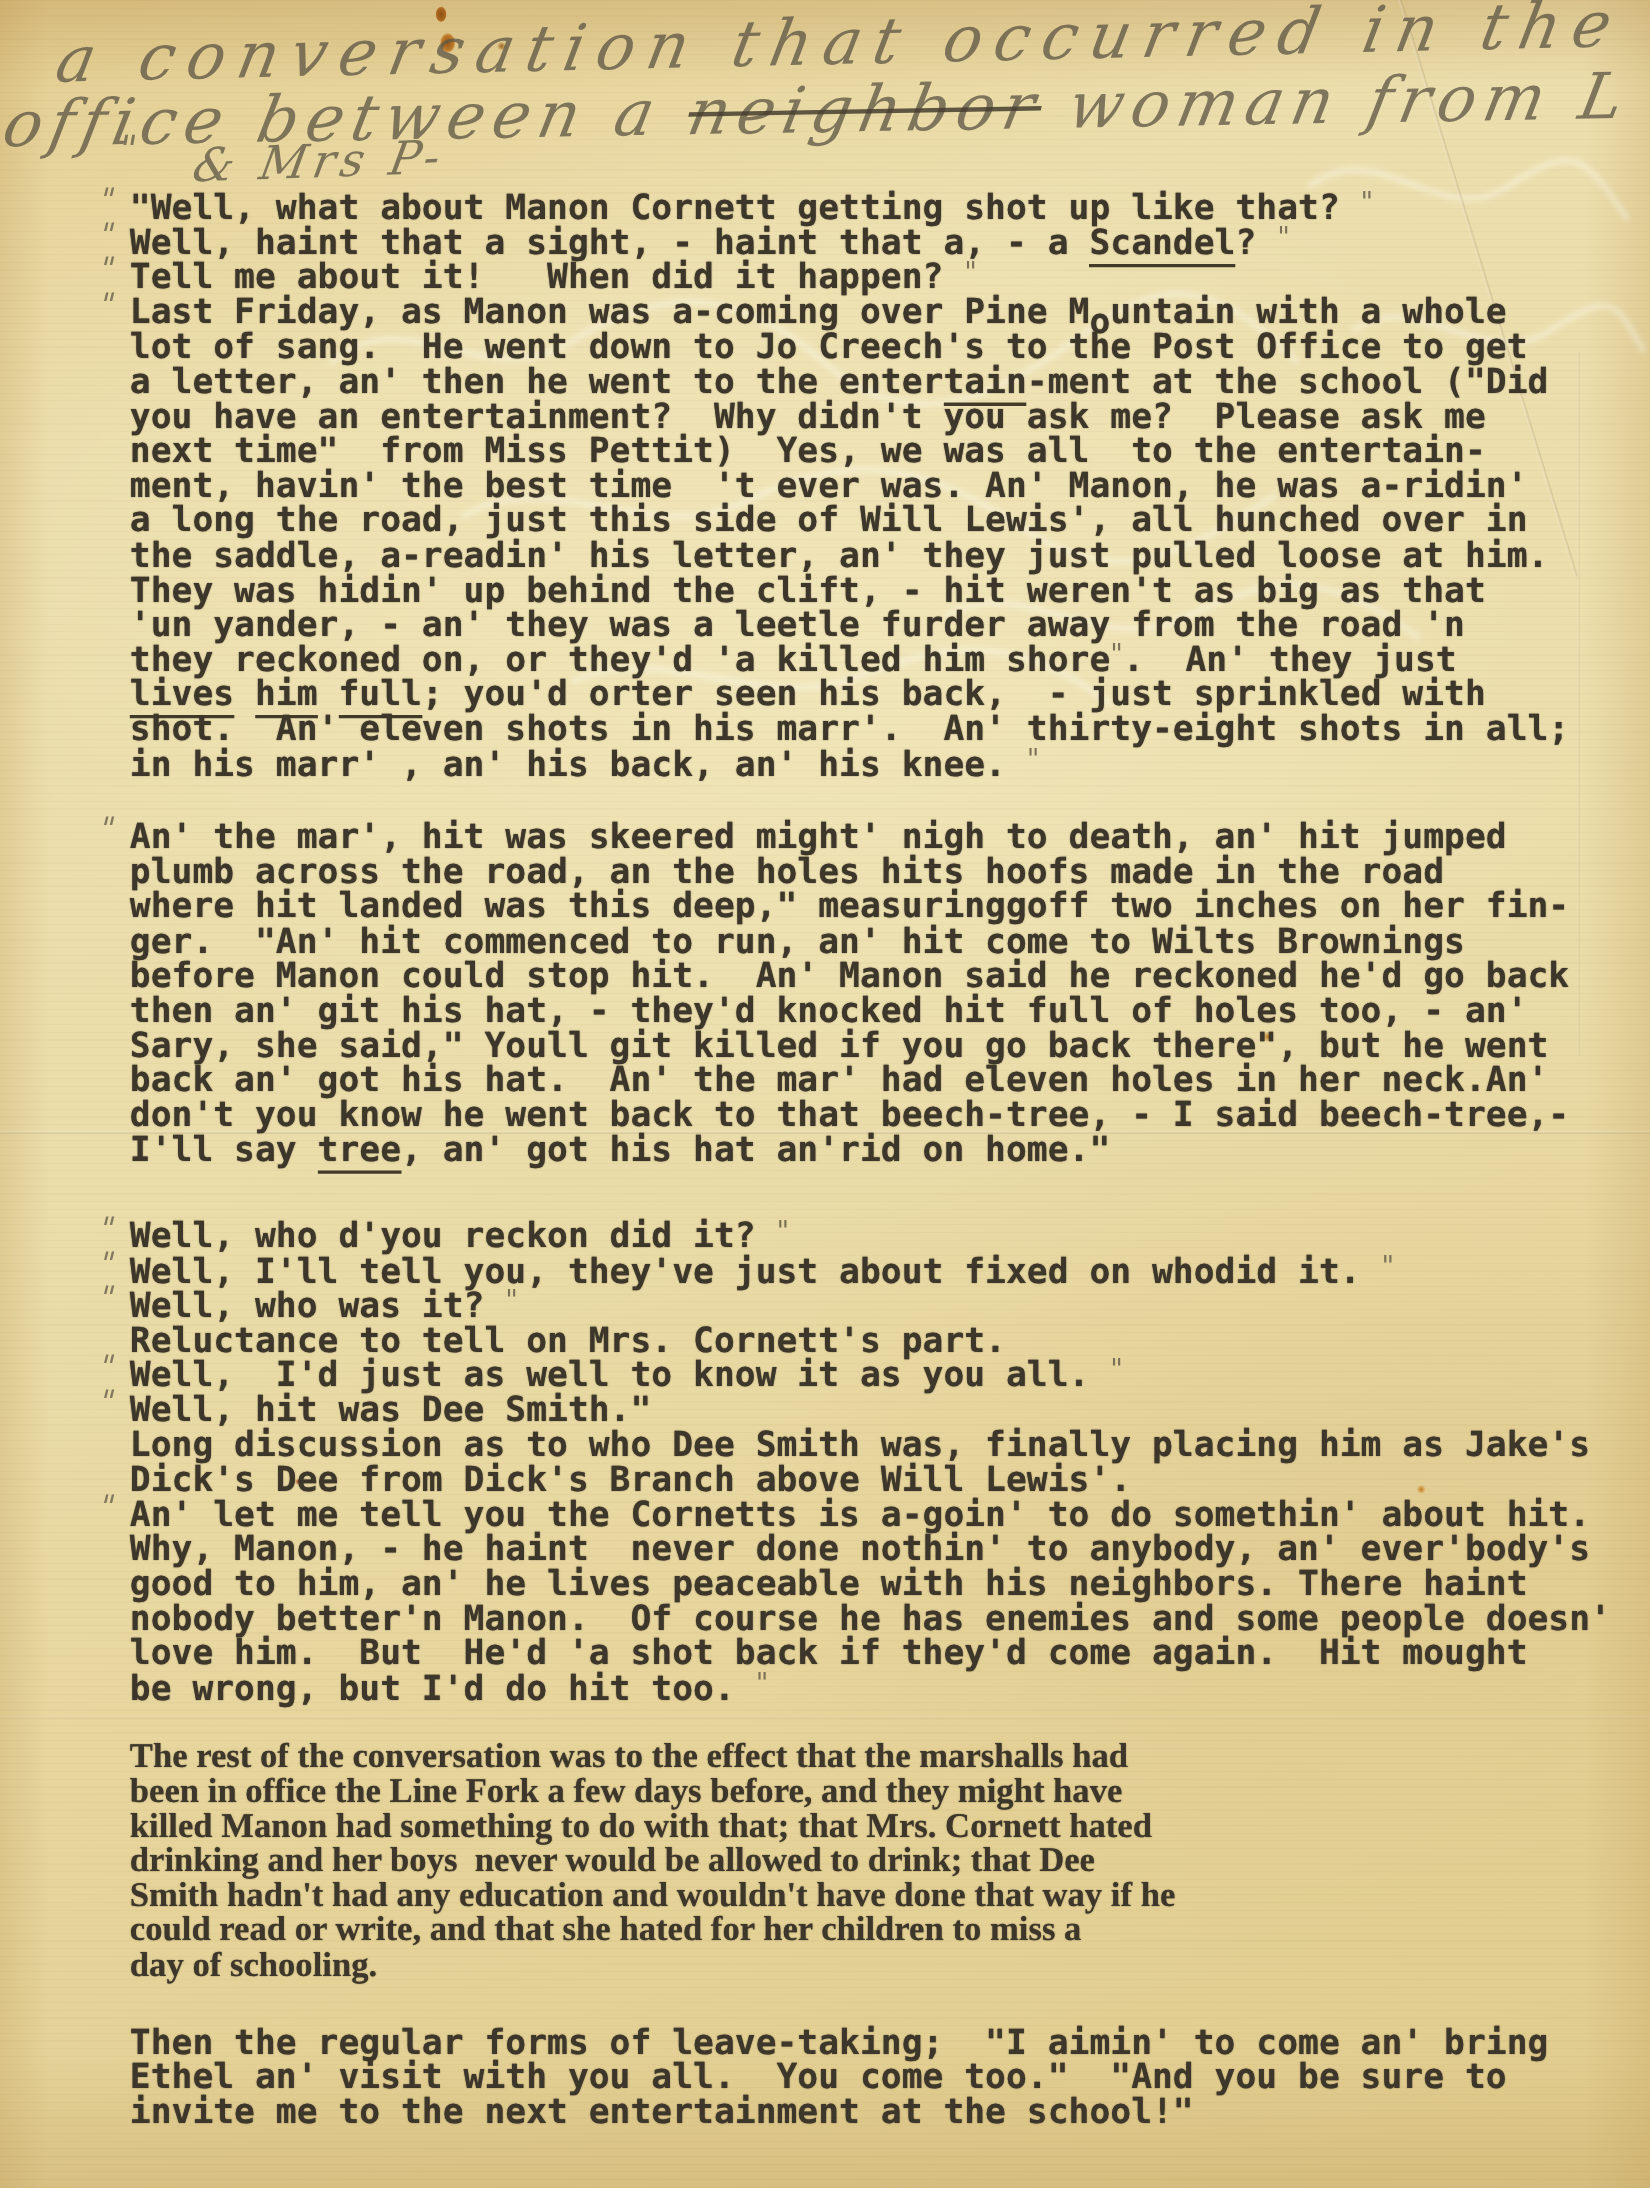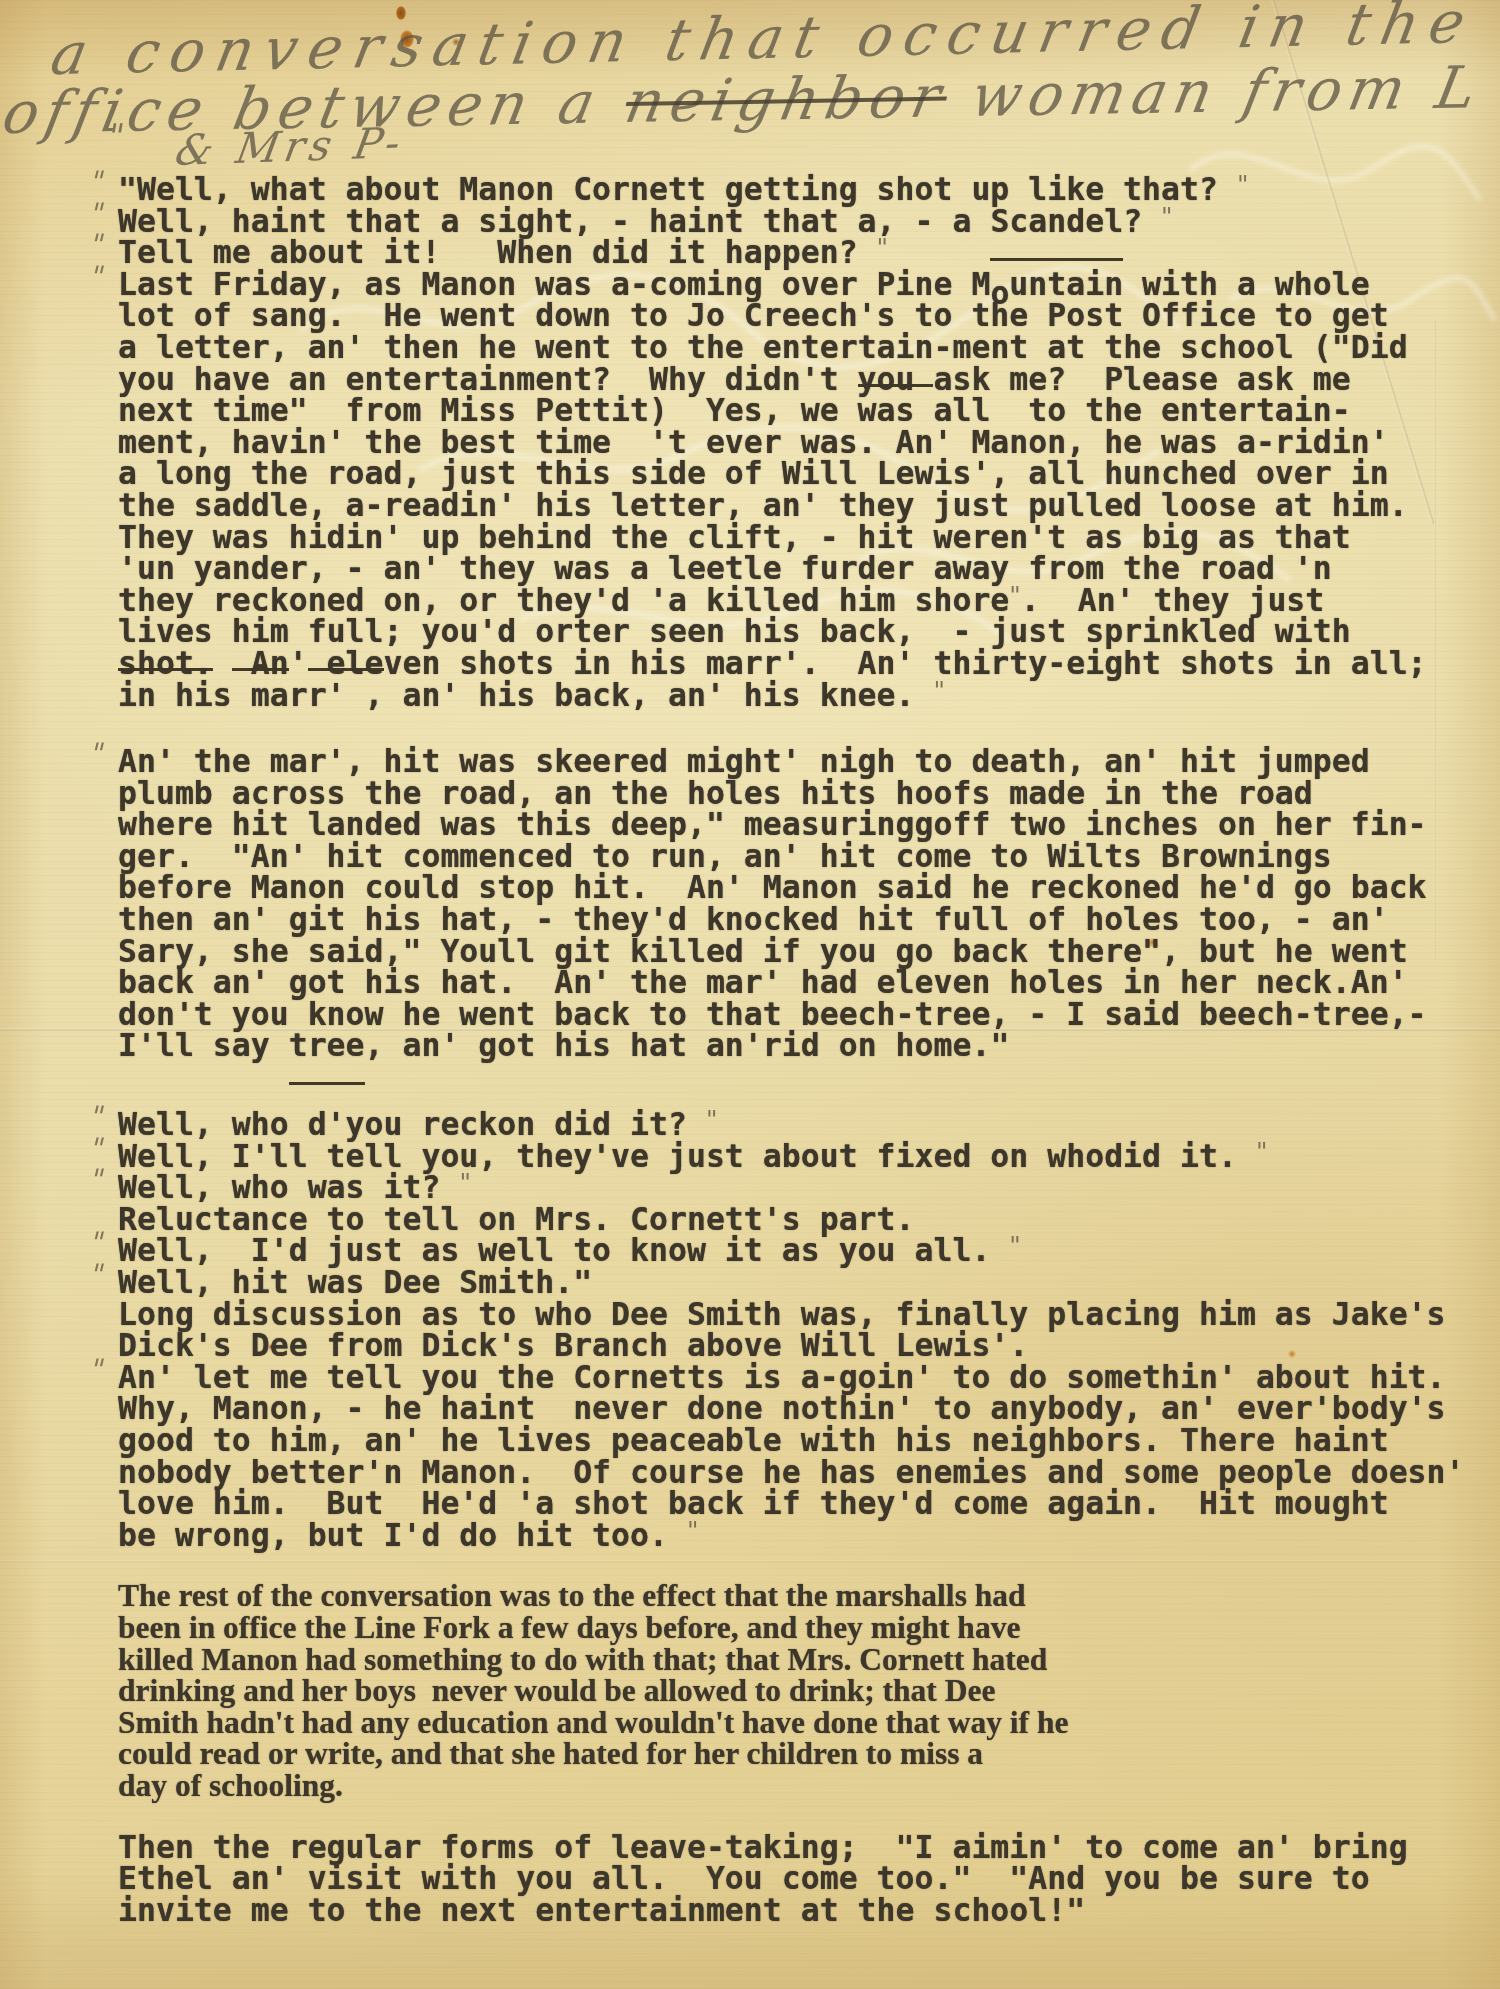--- a/index.html
+++ b/index.html
@@ -35,30 +35,30 @@
   
   .transcript{
     position:absolute;left:118px;top:174px;width:1382px;
     font-size:31.5px;font-weight:600;color:#3d362a;
     text-shadow:0 0 1.2px rgba(56,46,28,0.75);
   }
   .block{position:relative;}
   .block:nth-child(2){margin-top:35px;}
   .block:nth-child(3){margin-top:47px;}
   .block:nth-child(4){margin-top:29px;font-family:Liberation Serif, serif;}
-  .block:nth-child(5){margin-top:30px;}
+  .block:nth-child(5){margin-top:40px;}
   .tline{position:relative;white-space:pre;height:31.6px;line-height:31.6px;}
   .premark{
     position:absolute;left:-27px;top:-8px;
     font-family:"DejaVu Serif",serif;font-style:italic;font-weight:400;
     font-size:28px;color:rgba(112,102,80,0.85);text-shadow:none;transform:skewX(-14deg);
   }
   .pq{position:relative;top:-7px;font-size:25px;font-family:"DejaVu Serif",serif;font-style:italic;
       color:rgba(104,94,74,0.85);text-shadow:none;font-weight:400;}
-  .u{border-bottom:3px solid rgba(48,40,26,0.9);padding-bottom:19px;}
+  .u{border-bottom:3px solid rgba(48,40,26,0.9);padding-bottom:1px;}
   .drop{position:relative;top:0.30em;}
   
   .crease-v{position:absolute;pointer-events:none;background:linear-gradient(90deg,rgba(255,255,255,0.25),rgba(130,100,50,0.22));}
   .c1{left:1262px;top:-30px;width:3px;height:580px;transform:rotate(-17deg);transform-origin:top left;}
   .c2{left:1434px;top:320px;width:2px;height:640px;opacity:0.6;}
   .crease-h{position:absolute;left:0;width:1500px;height:3px;pointer-events:none;
     background:linear-gradient(180deg,rgba(255,255,255,0.28),rgba(130,100,50,0.18));}
   .h1{top:1028px;}
   .h2{top:1560px;opacity:0.5;}
   .stain{position:absolute;border-radius:50%;pointer-events:none;}

